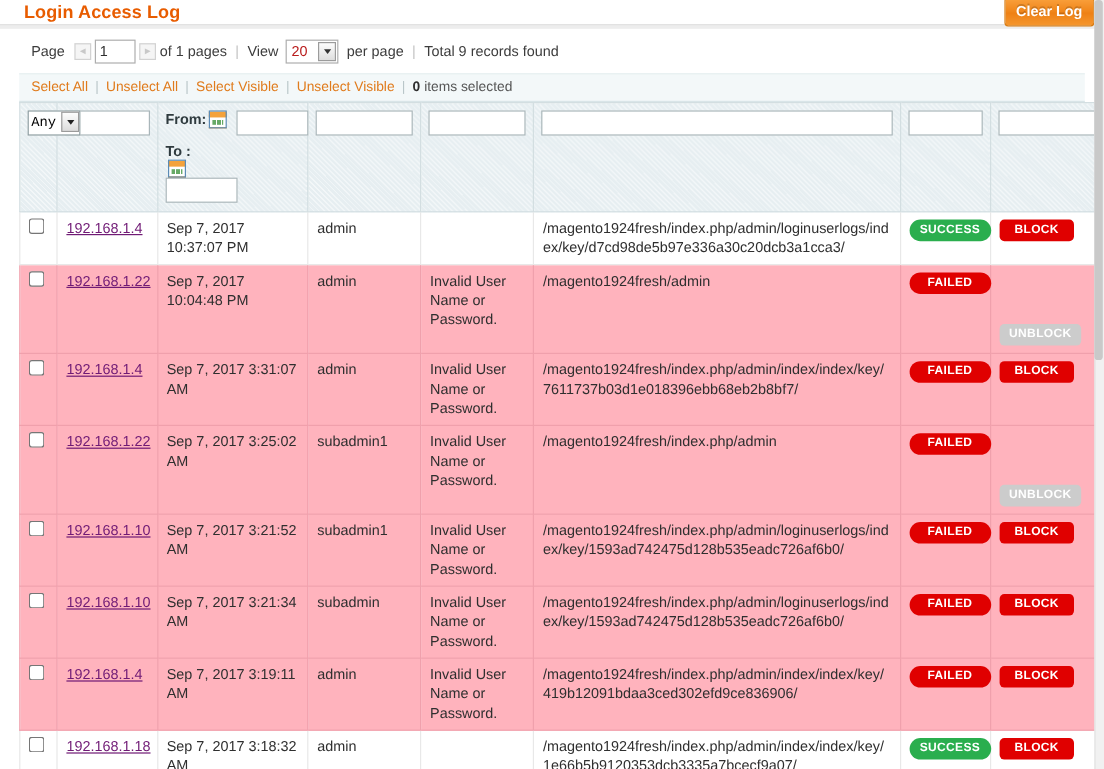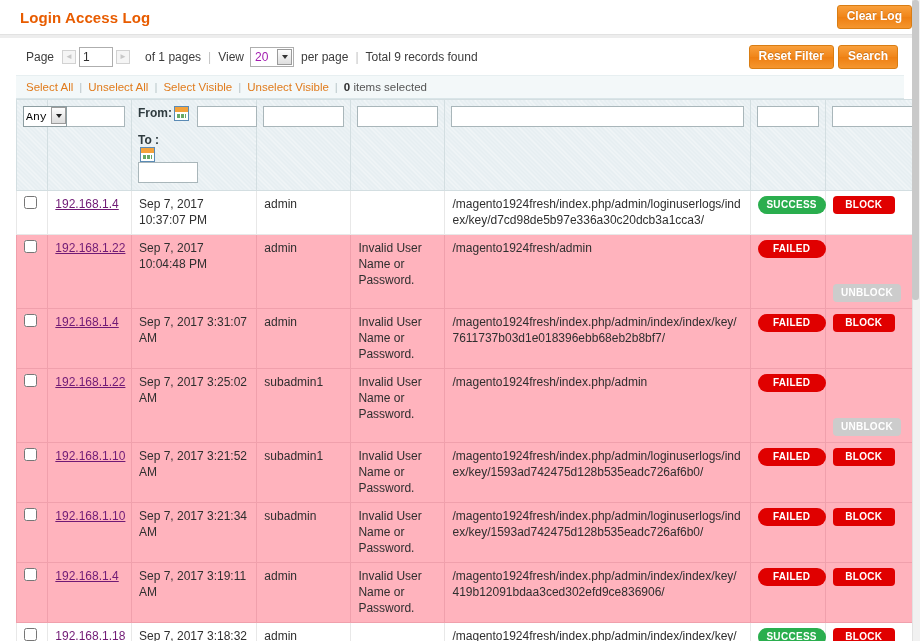--- a/index.html
+++ b/index.html
@@ -10,21 +10,21 @@
     font-family: "Liberation Sans", sans-serif;
     font-size: 12px;
     color: #2f2f2f;
     overflow: hidden;
   }
   .page { position: relative; width: 920px; height: 641px; background:#fff; }
 
   
   .content-header {
     position: relative;
-    height: 34px;
+    height: 20px;
     padding: 0 8px 0 20px;
     display: flex;
     align-items: center;
     background: #fff;
   }
   .content-header h3 {
     margin: 0;
     font-size: 15px;
     font-weight: bold;
     color: #e85c00;
@@ -88,21 +88,21 @@
     background:#fff;
   }
   .sel-wrap { position: relative; display:inline-block; }
   .view-select {
     height: 20px;
     border: 1px solid #aeaeae;
     background: #fff;
     font-family: "Liberation Sans", sans-serif;
     font-size: 12px;
     padding: 0 20px 0 4px;
-    color: #a21caf;
+    color: #b91c1c;
     appearance: none; -webkit-appearance: none;
     cursor: pointer;
     min-width: 44px;
   }
   .sel-arrow {
     position: absolute; right: 2px; top: 2px;
     width: 15px; height: 16px;
     background: linear-gradient(to bottom,#fdfdfd,#dedede);
     border: 1px solid #9b9b9b;
     display:flex; align-items:center; justify-content:center;
@@ -334,38 +334,34 @@
   </div>
   <div class="header-rule"></div>
 
   <div class="grid-wrap">
 
     <div class="pager-row">
       <span class="pager-label">Page</span>
       <span class="arrow-btn">◄</span>
       <input class="page-input" type="text" value="1" style="">
       <span class="arrow-btn">►</span>
-      <span style="margin-left:12px">of 1 pages</span>
+      <span style="margin-left:0">of 1 pages</span>
       <span class="sep">|</span>
       <span>View</span>
       <span class="sel-wrap" style="margin-left:6px">
         <select class="view-select">
           <option>20</option>
         </select>
         <span class="sel-arrow">
             <i></i>
           </span>
       </span>
       <span style="margin-left:7px">per page</span>
       <span class="sep">|</span>
       <span>Total 9 records found</span>
-      <span class="pager-right">
-        <button class="btn">Reset Filter</button>
-        <button class="btn">Search</button>
-      </span>
     </div>
 
     <div class="massaction-row">
       <a>Select All</a>
       <span class="bar">|</span>
       <a>Unselect All</a>
       <span class="bar">|</span>
       <a>Select Visible</a>
       <span class="bar">|</span>
       <a>Unselect Visible</a>

